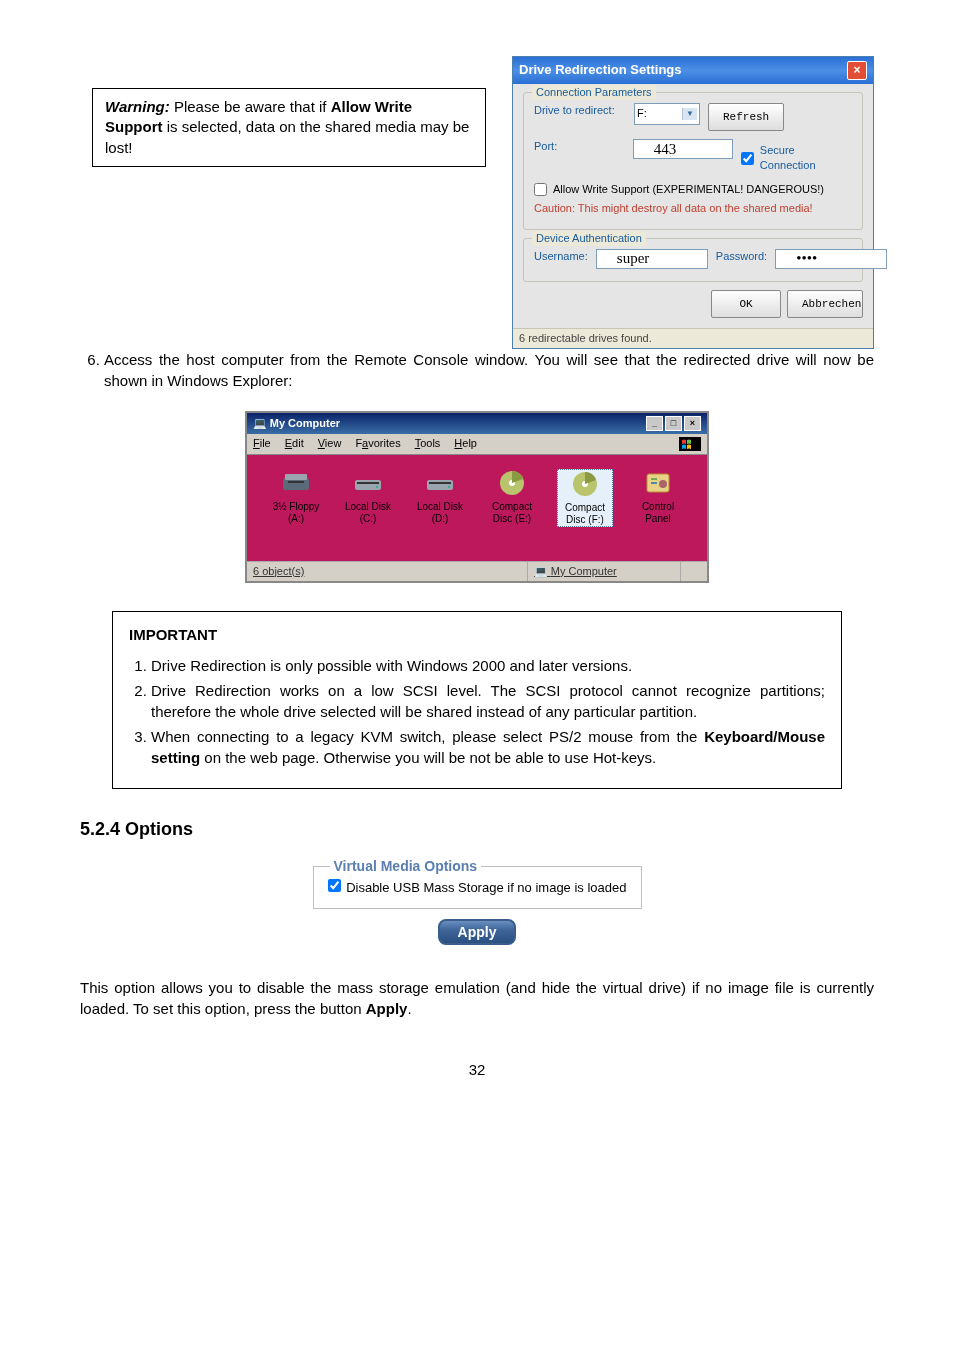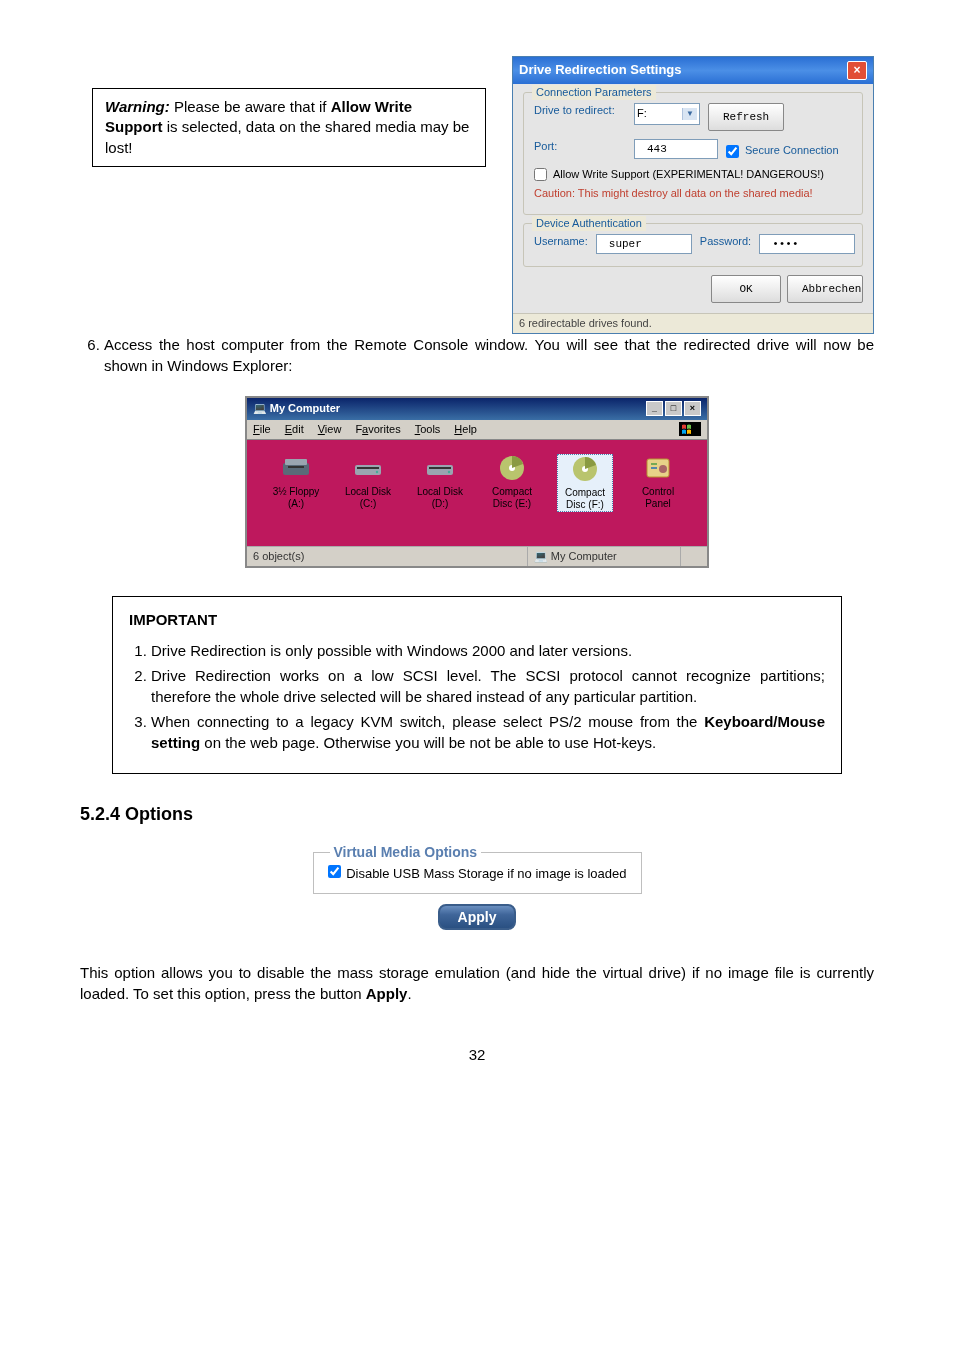--- a/index.html
+++ b/index.html
@@ -109,24 +109,24 @@
   background: #d9e5f3;
   border-left: 1px solid #b0c4de;
   color: #3b6aa0;
   width: 14px;
   text-align: center;
   font-size: 8px;
 }
 input.text {
   border: 1px solid #7f9db9;
   background: #fff;
-  padding: 1px 12px;
+  padding: 1px 20px;
   height: 16px;
-  font-size: 11px;
-  font-family: Liberation Mono, monospace;
+  font-size: 15px;
+  font-family: Liberation Serif, serif;
 }
 .btn {
   border: 1px solid #888;
   background: linear-gradient(#fff, #ddd);
   padding: 1px 14px;
   height: 28px;
   font-size: 11px;
   border-radius: 2px;
   font-family: Liberation Mono, monospace;
 }
@@ -250,20 +250,21 @@
 .status-bar {
   border-top: 1px solid #aaa;
   display: flex;
   font-size: 11px;
   background: #d4d0c8;
   color: #333;
 }
 .status-cell {
   padding: 2px 6px;
   border-right: 1px solid #aaa;
+  text-decoration: underline;
 }
 .status-cell.first {
   flex: 1;
 }
 .important-box {
   border: 1.5px solid #000;
   padding: 12px 16px 16px;
   margin: 0 32px 28px;
 }
 .important-box h4 {

